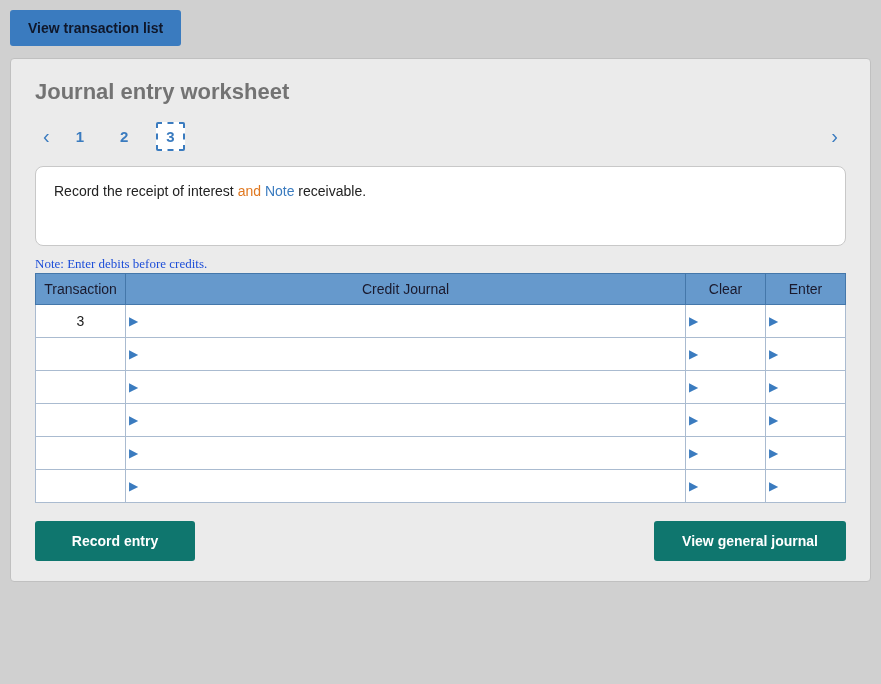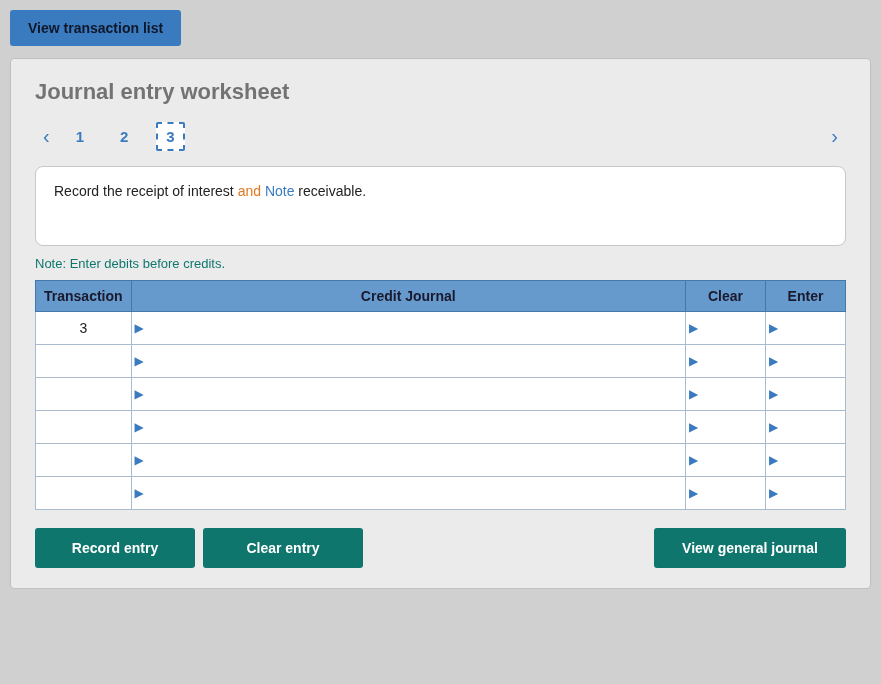--- a/index.html
+++ b/index.html
@@ -79,34 +79,35 @@
       color: #222;
     }
     .instruction-text .highlight-and {
       color: #e07820;
     }
     .instruction-text .highlight-note {
       color: #3a7bbf;
     }
 
     .note-text {
-      color: #0f766e;
+      color: #1d4ed8;
       font-size: 13px;
-      margin-bottom: 9px;
+      margin-bottom: 1px;
+      font-family: Liberation Serif, serif;
     }
 
     .journal-table {
       width: 100%;
       border-collapse: collapse;
       margin-bottom: 18px;
     }
     .journal-table th {
       background: #6699cc;
       color: #1a1a2e;
-      font-weight: bold;
+      font-weight: normal;
       font-size: 14px;
       padding: 7px 8px;
       border: 1px solid #4477aa;
       text-align: center;
     }
     .journal-table th.transaction-col { width: 90px; }
     .journal-table th.journal-col { }
     .journal-table th.debit-col { width: 80px; }
     .journal-table th.credit-col { width: 80px; }
 
@@ -341,19 +342,18 @@
               <span class="cell-arrow">▶</span>
               <input type="text" class="cell-input" style="">
             </div>
           </td>
         </tr>
       </tbody>
   </table>
 
   <div class="bottom-buttons">
     <button class="action-btn">Record entry</button>
-    <button class="action-btn">Clear entry</button>
     <button class="action-btn right">View general journal</button>
   </div>
 
 </div>
 
 
 
 </body></html>

